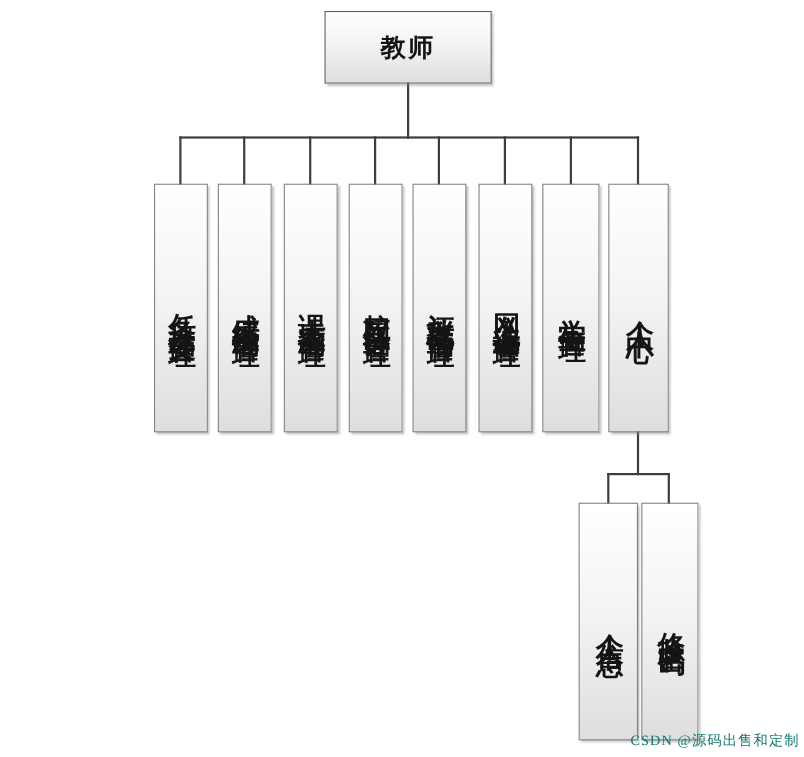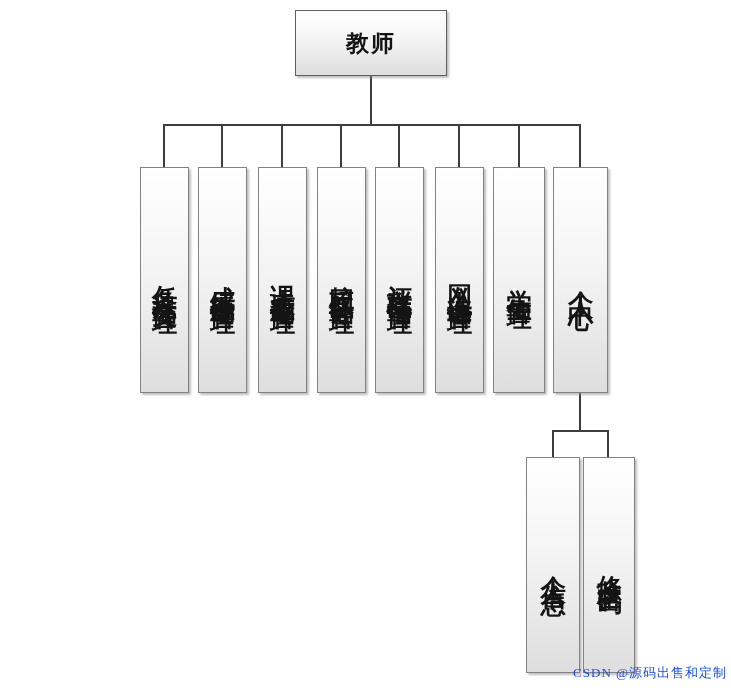--- a/index.html
+++ b/index.html
@@ -64,21 +64,21 @@
   .d8 { left: 579px; top: 124px; width: 2px; height: 44px; }
   .p-stem { left: 579px; top: 391px; width: 2px;  height: 41px; }
   .bus2   { left: 552px; top: 430px; width: 57px; height: 2px; }
   .e1 { left: 552px; top: 430px; width: 2px; height: 29px; }
   .e2 { left: 607px; top: 430px; width: 2px; height: 29px; }
   .watermark {
     position: absolute;
     right: 4px;
     bottom: 6px;
     font-size: 13px;
-    color: #1d4ed8;
+    color: #0f766e;
     letter-spacing: 1px;
     white-space: nowrap;
   }
 </style>
 </head>
 <body>
 
 <div class="canvas">
 
   <div class="line root-stem"></div>

